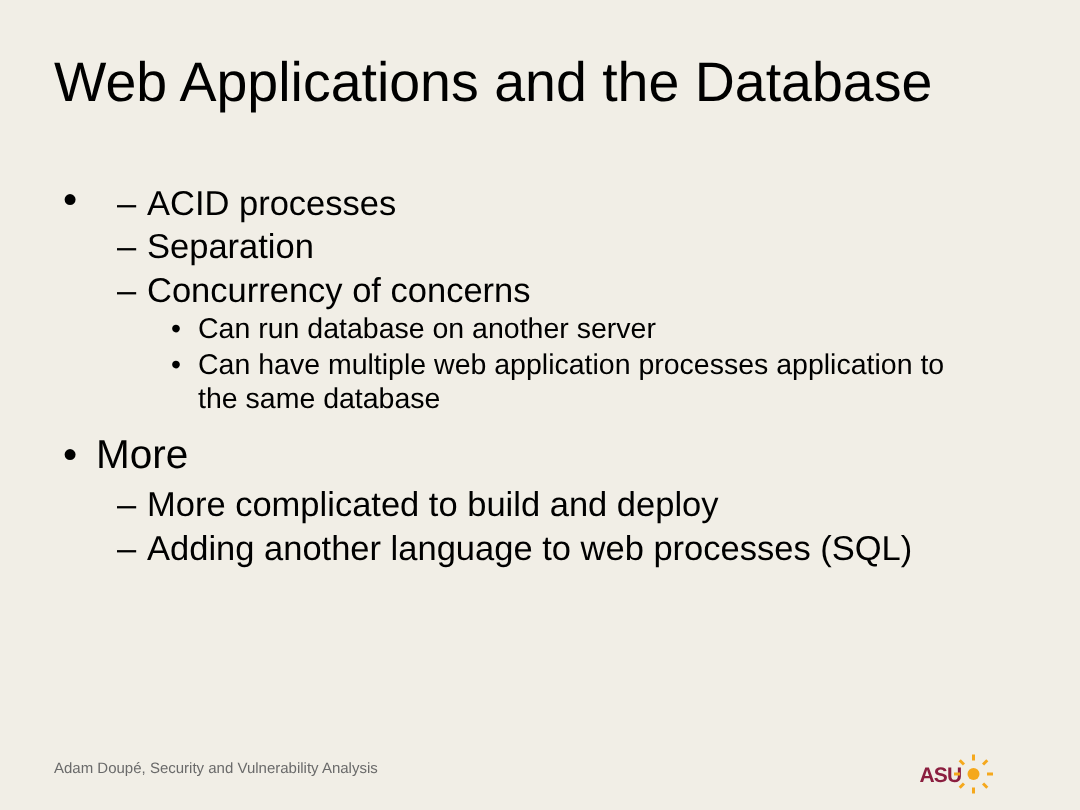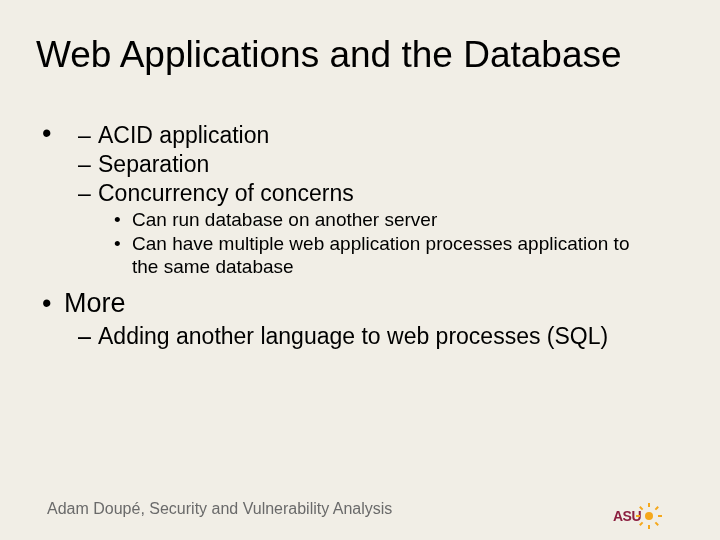--- a/index.html
+++ b/index.html
@@ -62,23 +62,23 @@
     line-height: 1.18;
   }
   .lvl3 .bullet {
     position: absolute;
     left: 78px;
     top: 0;
   }
   .cons-block { margin-top: 10px; }
   .footer {
     position: absolute;
-    left: 47px;
+    left: 36px;
     bottom: 22px;
-    font-size: 16px;
+    font-size: 10px;
     color: #6a6a6a;
   }
   .logo {
     position: absolute;
     right: 28px;
     bottom: 16px;
     display: flex;
     align-items: center;
     gap: 1px;
   }
@@ -117,21 +117,21 @@
 
   <div class="title">Web Applications and the Database</div>
 
   <div class="body">
 
     <div class="lvl1">
       <span class="bullet">•</span>
     </div>
     <div class="lvl2">
       <span class="dash">–</span>
-      <span>ACID application</span>
+      <span>ACID processes</span>
     </div>
     <div class="lvl2">
       <span class="dash">–</span>
       <span>Separation</span>
     </div>
     <div class="lvl2">
       <span class="dash">–</span>
       <span>Concurrency of concerns</span>
     </div>
     <div class="lvl3">
@@ -142,20 +142,21 @@
       <span class="bullet">•</span>
       <span>Can have multiple web application processes application to the same database</span>
     </div>
 
     <div class="lvl1 cons-block">
       <span class="bullet">•</span>
       <span>More</span>
     </div>
     <div class="lvl2">
       <span class="dash">–</span>
+      <span>More complicated to build and deploy</span>
     </div>
     <div class="lvl2">
       <span class="dash">–</span>
       <span>Adding another language to web processes (SQL)</span>
     </div>
 
   </div>
 
   <div class="footer">Adam Doupé, Security and Vulnerability Analysis</div>
 

